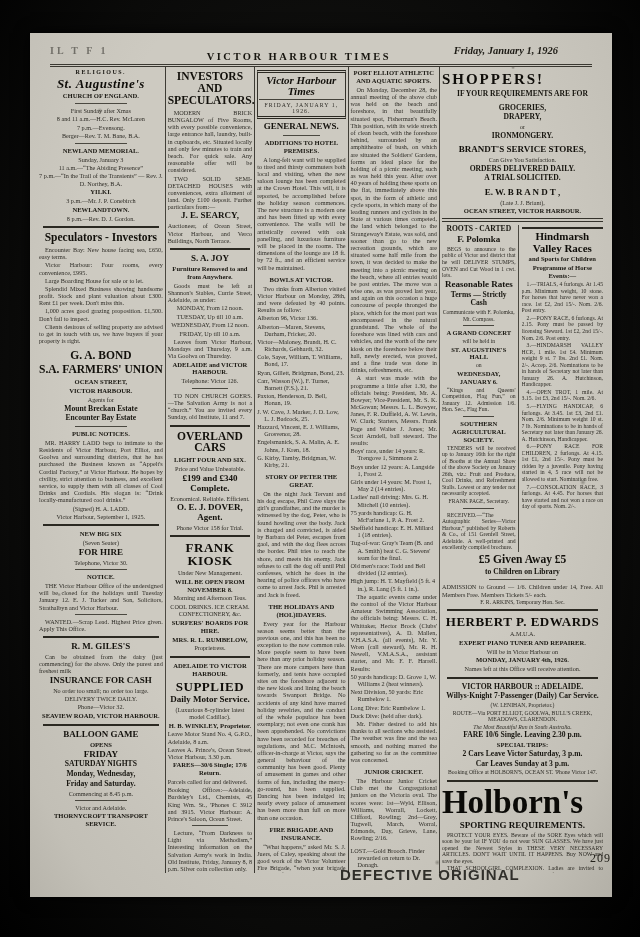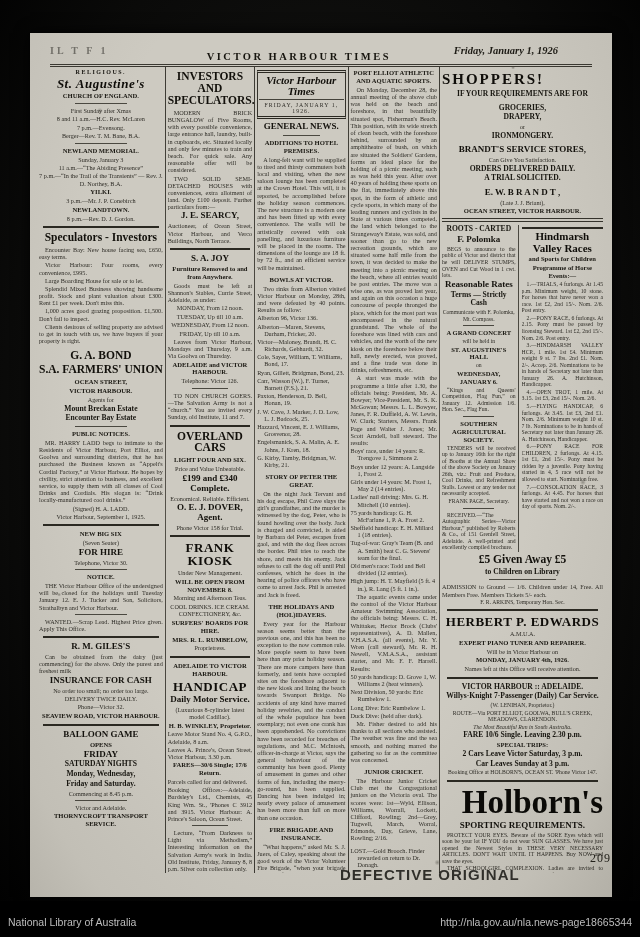--- a/index.html
+++ b/index.html
@@ -36,21 +36,21 @@
   .h2{font-size:9px;font-weight:bold;text-align:center;line-height:1.1;color:#14120d;margin:1px 0;}
   .md{font-size:7.6px;font-weight:bold;text-align:center;line-height:1.15;color:#17150f;}
   .sm{font-size:6.6px;font-weight:bold;text-align:center;line-height:1.2;color:#1a1812;}
   .cen{font-size:6.2px;text-align:center;line-height:1.2;}
   .body{font-size:6.2px;text-align:justify;line-height:1.16;text-indent:6px;}
   .nob{font-size:6.2px;text-align:justify;line-height:1.16;}
   .res{font-size:6.2px;line-height:1.16;padding-left:7px;text-indent:-7px;}
   .tiny{font-size:5.7px;text-align:justify;line-height:1.15;text-indent:5px;}
   .tcen{font-size:5.7px;text-align:center;line-height:1.15;}
   .xl{font-size:15px;font-weight:bold;text-align:left;letter-spacing:2px;color:#0f0d09;margin:2px 0;}
-  .giant{font-size:33px;font-weight:bold;text-align:right;color:#0b0a07;line-height:1;margin:3px 0 2px;}
+  .giant{font-size:33px;font-weight:bold;text-align:left;color:#0b0a07;line-height:1;margin:3px 0 2px;}
   .it{font-style:italic;}
   .hr{border-top:1px solid #4a4840;width:42%;margin:3px auto;height:0;}
   .hr2{border-top:2px solid #2b2922;width:94%;margin:4px auto;height:0;}
   .hrD{border-top:1px solid #34322b;border-bottom:1px solid #34322b;height:2px;width:100%;margin:3px 0;}
   .gap{height:3px;}
   
   .vhtbox{border:1px solid #34322b;border-top:3px double #2b2922;border-bottom:3px double #2b2922;
           padding:2px 1px;margin:1px 0 3px;}
   .vht{font-size:11px;font-weight:bold;font-style:italic;text-align:center;color:#12100b;line-height:1;}
   .vhtd{font-size:5.8px;text-align:center;letter-spacing:1px;margin-top:2px;border-top:1px solid #44423a;padding-top:2px;}
@@ -183,21 +183,21 @@
           <div class="ln h1b">FRANK KIOSK</div>
           <div class="ln cen">Under New Management.</div>
           <div class="ln sm">WILL BE OPEN FROM NOVEMBER 8.</div>
           <div class="ln cen">Morning and Afternoon Teas.</div>
           <div class="ln cen">COOL DRINKS.  ICE CREAM. CONFECTIONERY, &amp;c.</div>
           <div class="ln sm">SURFERS' BOARDS FOR HIRE.</div>
           <div class="ln sm">MRS. R. L. RUMBELOW,</div>
           <div class="ln cen">Proprietress.</div>
           <div class="ln hr2"></div>
           <div class="ln sm">ADELAIDE TO VICTOR HARBOUR.</div>
-          <div class="ln h1b">HANDICAP</div>
+          <div class="ln h1b">SUPPLIED</div>
           <div class="ln h2">Daily Motor Service.</div>
           <div class="ln cen">(Luxurious 8-cylinder latest model Cadillac).</div>
           <div class="ln sm">H. B. WINKLEY, Proprietor.</div>
           <div class="ln nob">Leave Motor Stand No. 4, G.P.O., Adelaide, 8 a.m.</div>
           <div class="ln nob">Leaves A. Prince's, Ocean Street, Victor Harbour, 3.30 p.m.</div>
           <div class="ln sm">FARES—30/6 Single; 17/6 Return.</div>
           <div class="ln nob">Parcels called for and delivered.</div>
           <div class="ln nob">Booking Offices:—Adelaide, Bardsley's Ltd., Chemists, 45 King Wm. St., 'Phones C 3912 and 3915. Victor Harbour: A. Prince's Saloon, Ocean Street.</div>
           <div class="ln hr"></div>
           <div class="ln body">Lecture, “From Darkness to Light via Methodism,” Interesting information on the Salvation Army's work in India. Old Institute, Friday, January 8, 8 p.m. Silver coin collection only.</div>
@@ -351,17 +351,13 @@
             <div class="ln tiny">PROTECT YOUR EYES. Beware of the SORE Eyes which will soon be your lot IF YOU do not wear SUN GLASSES. We have just opened the Newest Styles in THESE VERY NECESSARY ARTICLES. DON'T WAIT UNTIL IT HAPPENS. Buy NOW and save the eyes.</div>
             <div class="ln tiny">THAT SCHOOLGIRL COMPLEXION. Ladies are invited to INSPECT our large and varied assortment of PIVER'S, COTY'S, ROGER &amp; GALLET'S, ATKINSON'S, KORRY'S, and MANY other makes of SKIN and FACIAL POWDERS AND CREAMS.</div>
           </div>
       </div>
     </div>
 
     <div class="stamp">DEFECTIVE ORIGINAL</div>
     <div class="pgnum">209</div>
   </div>
 
-  <div class="nlabar">
-    <span>National Library of Australia</span>
-    <span>http://nla.gov.au/nla.news-page18665344</span>
-  </div>
 </div>
 
 </body></html>

